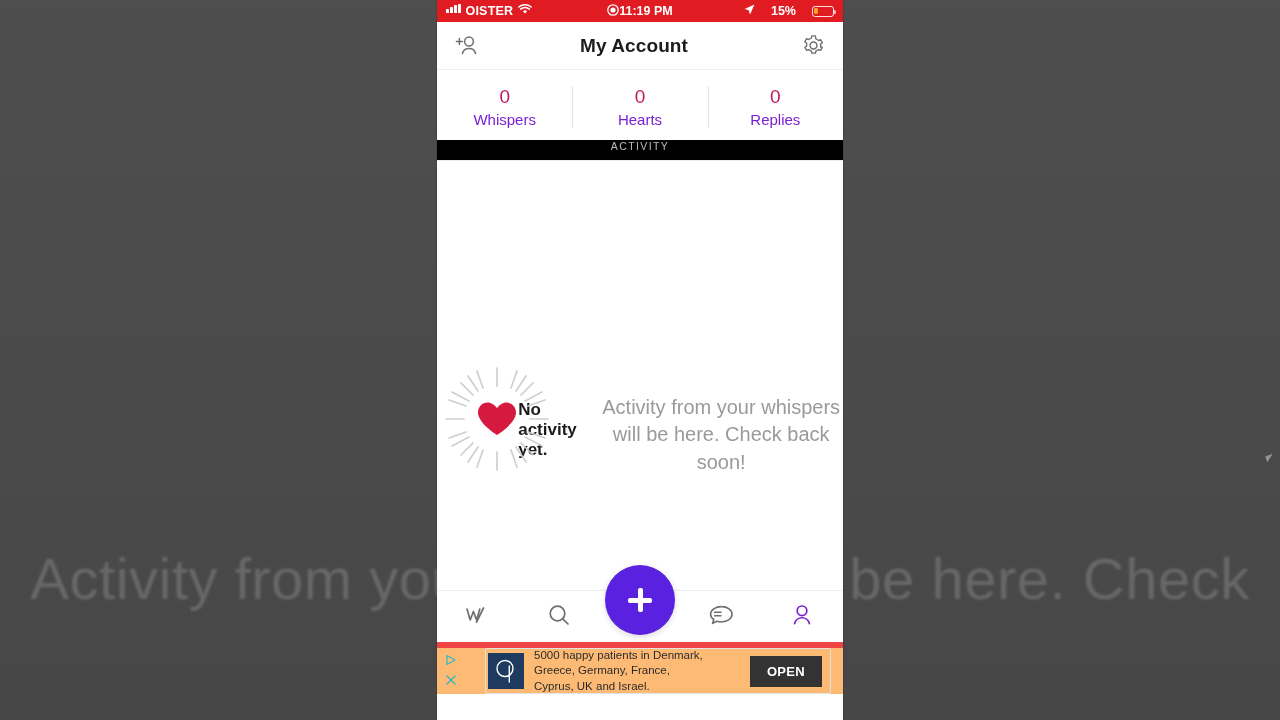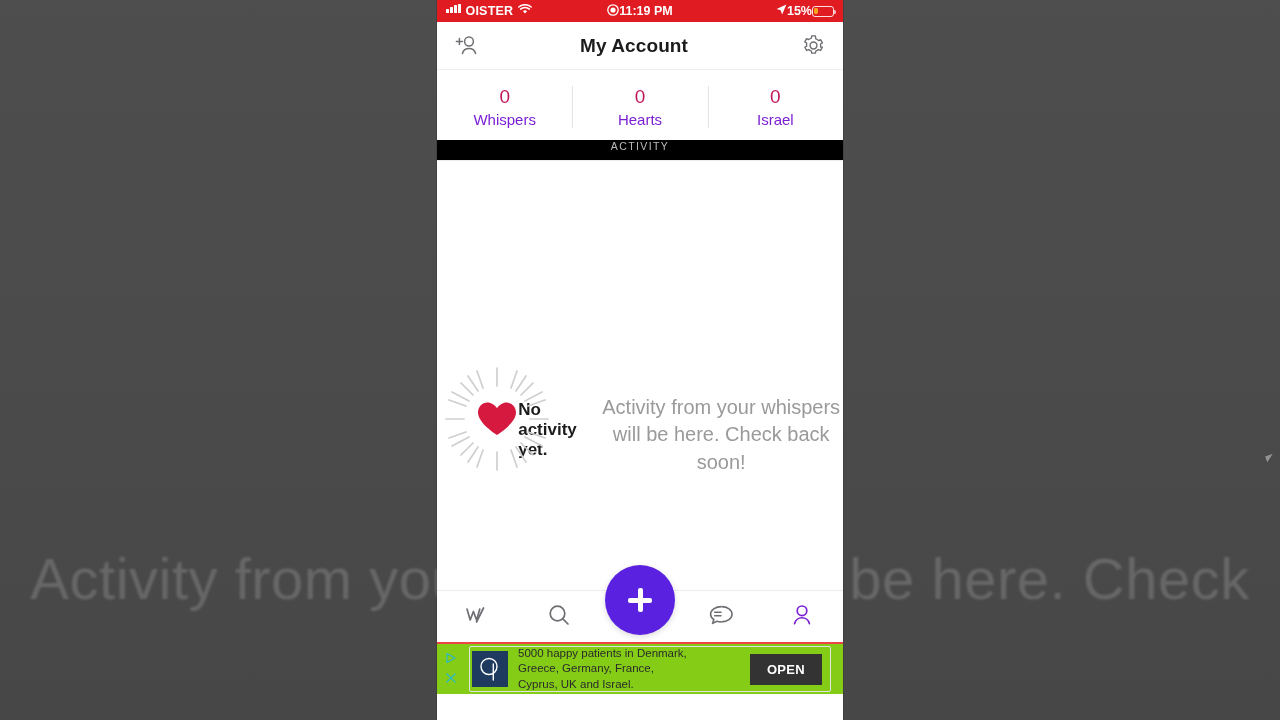--- a/index.html
+++ b/index.html
@@ -61,21 +61,21 @@
     font-size:12.5px; font-weight:bold;
     padding:0 9px;
     position:relative;
   }
   .sb-left { display:flex; align-items:flex-start; gap:5px; }
   .sb-center {
     position:absolute; left:0; right:0;
     display:flex; align-items:center; justify-content:center; 
   }
   .sb-right {
-    margin-left:auto; display:flex; align-items:center; gap:0;
+    margin-left:auto; display:flex; align-items:center; gap:16px;
     position:relative; z-index:2;
   }
   .signal-bars { display:flex; align-items:flex-end; gap:1.5px; height:9px; }
   .signal-bars i { display:block; width:2.5px; background:#fff; border-radius:.5px; }
   .signal-bars i:nth-child(1){ height:4px; }
   .signal-bars i:nth-child(2){ height:6px; }
   .signal-bars i:nth-child(3){ height:8px; }
   .signal-bars i:nth-child(4){ height:9.5px; }
   .carrier { font-size:12.5px; letter-spacing:.2px; }
   .battery {
@@ -162,24 +162,25 @@
     position:relative; width:26px; height:26px;
   }
   .fab .plus::before, .fab .plus::after {
     content:""; position:absolute; background:#fff; border-radius:2px;
   }
   .fab .plus::before { left:10.5px; top:1px; width:5px; height:24px; }
   .fab .plus::after  { top:10.5px; left:1px; height:5px; width:24px; }
 
   
   .ad {
-    height:52px; background:#84cc16;
-    border-top:2px solid #ef4444;
+    height:52px; background:#fdba74;
+    border-top:6px solid #ef4444;
     display:flex; align-items:center;
     padding:0 4px;
+    gap:16px;
   }
   .ad-marks {
     width:20px; display:flex; flex-direction:column;
     align-items:center; justify-content:center; gap:2px;
     color:#2fb8c6;
   }
   .ad-logo {
     width:36px; height:36px; background:#1f3a5f;
     display:flex; align-items:center; justify-content:center;
     flex:0 0 36px; margin-right:10px;
@@ -293,21 +294,21 @@
       <div class="stat">
         <div class="stat-value">0</div>
         <div class="stat-label">Whispers</div>
       </div>
       <div class="stat">
         <div class="stat-value">0</div>
         <div class="stat-label">Hearts</div>
       </div>
       <div class="stat">
         <div class="stat-value">0</div>
-        <div class="stat-label">Israel</div>
+        <div class="stat-label">Replies</div>
       </div>
     </div>
 
     <div class="section-label">ACTIVITY</div>
     <div class="divider"></div>
 
     <div class="empty-wrap">
       <div class="burst">
         <svg width="120" height="110" viewBox="0 0 120 110">
           <g stroke="#cfcfcf" stroke-width="1.7" stroke-linecap="round">

